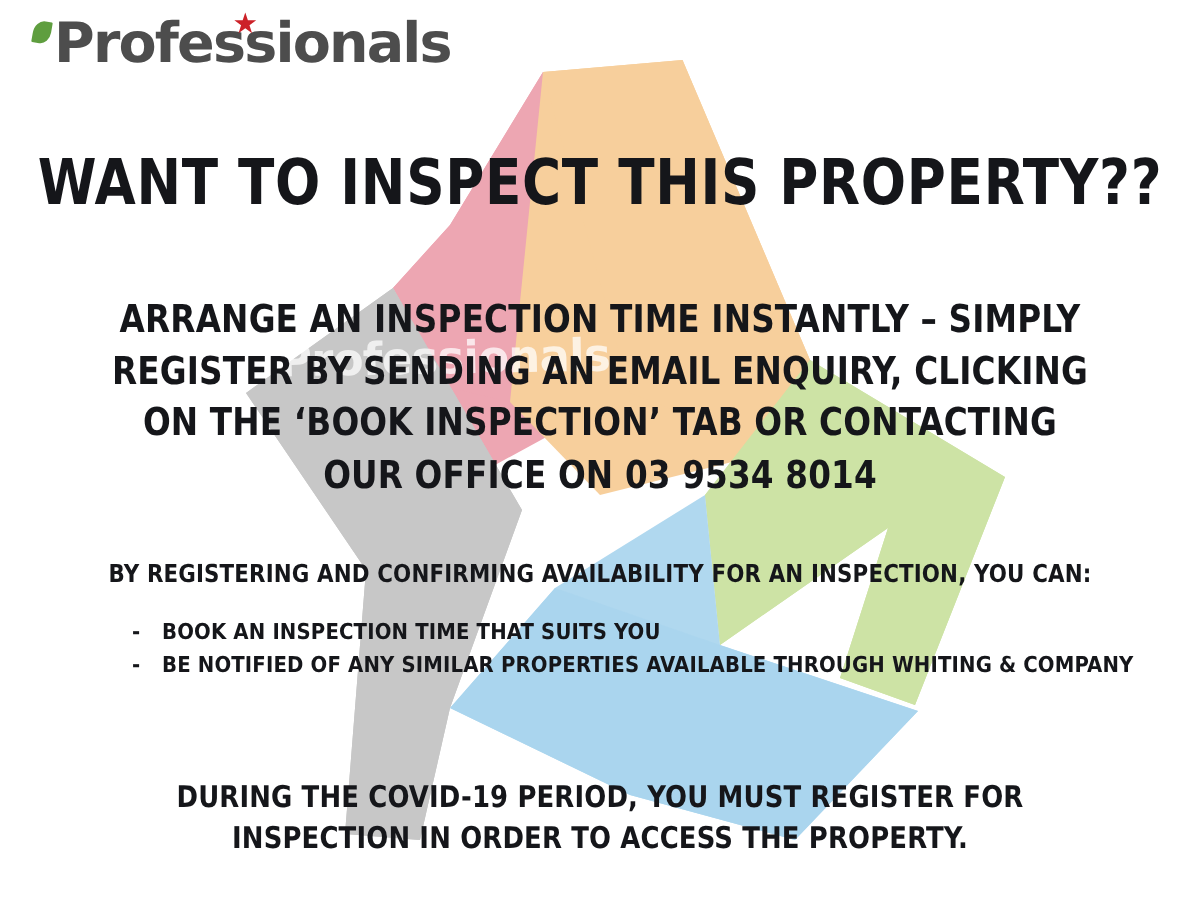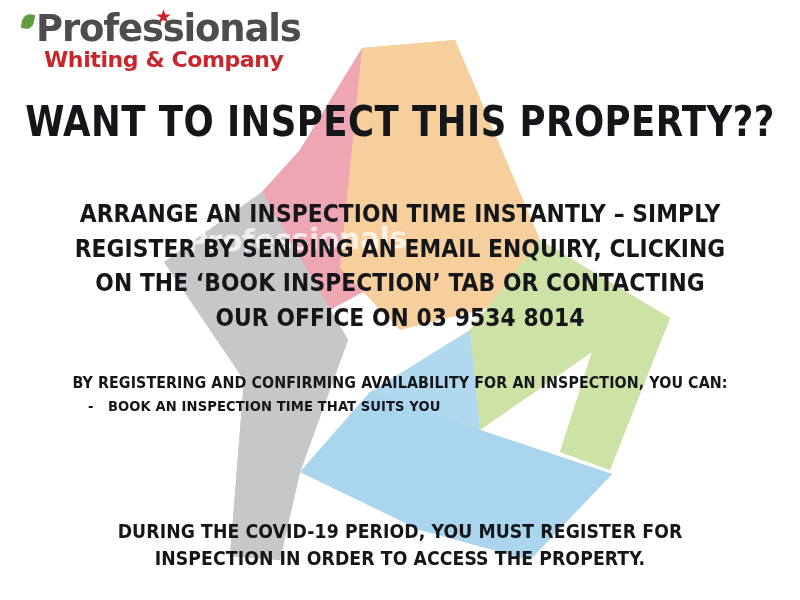--- a/index.html
+++ b/index.html
@@ -137,21 +137,21 @@
     width: 800px;
     text-align: center;
     font-size: 16.5px;
     letter-spacing: 0.1px;
     transform: scaleX(0.96);
   }
 
   #benefits {
     position: absolute;
     left: 88px;
-    top: 395px;
+    top: 411px;
     width: 660px;
     list-style: none;
     margin: 0;
     padding: 0;
   }
   #benefits li {
     font-family: "Liberation Sans Narrow", "DejaVu Sans Condensed", "Liberation Sans", sans-serif;
     font-weight: 700;
     font-stretch: condensed;
     color: #15161a;
@@ -202,31 +202,31 @@
   </svg>
 
   <div id="star-watermark">Professionals</div>
 
   <div id="logo">
     <div id="logo-line1">
       <span id="logo-leaf"></span>
       <span>Professionals</span>
       <span id="logo-star">★</span>
     </div>
-    <div id="logo-line2">Whiting &amp; Company</div>
   </div>
 
   <div id="content">
 
     <div id="headline" class="cond">WANT TO INSPECT THIS PROPERTY??</div>
 
     <div id="intro" class="cond">ARRANGE AN INSPECTION TIME INSTANTLY – SIMPLY REGISTER BY SENDING AN EMAIL ENQUIRY, CLICKING ON THE ‘BOOK INSPECTION’ TAB OR CONTACTING OUR OFFICE ON 03 9534 8014</div>
 
     <div id="byline" class="cond">BY REGISTERING AND CONFIRMING AVAILABILITY FOR AN INSPECTION, YOU CAN:</div>
 
     <ul id="benefits">
       <li><span class="dash">-</span><span>BOOK AN INSPECTION TIME THAT SUITS YOU</span></li>
+      <li><span class="dash">-</span><span>BE NOTIFIED OF ANY SIMILAR PROPERTIES AVAILABLE THROUGH WHITING &amp; COMPANY</span></li>
     </ul>
 
     <div id="covid" class="cond">DURING THE COVID-19 PERIOD, YOU MUST REGISTER FOR INSPECTION IN ORDER TO ACCESS THE PROPERTY.</div>
 
   </div>
 </div>
 
 </body></html>

